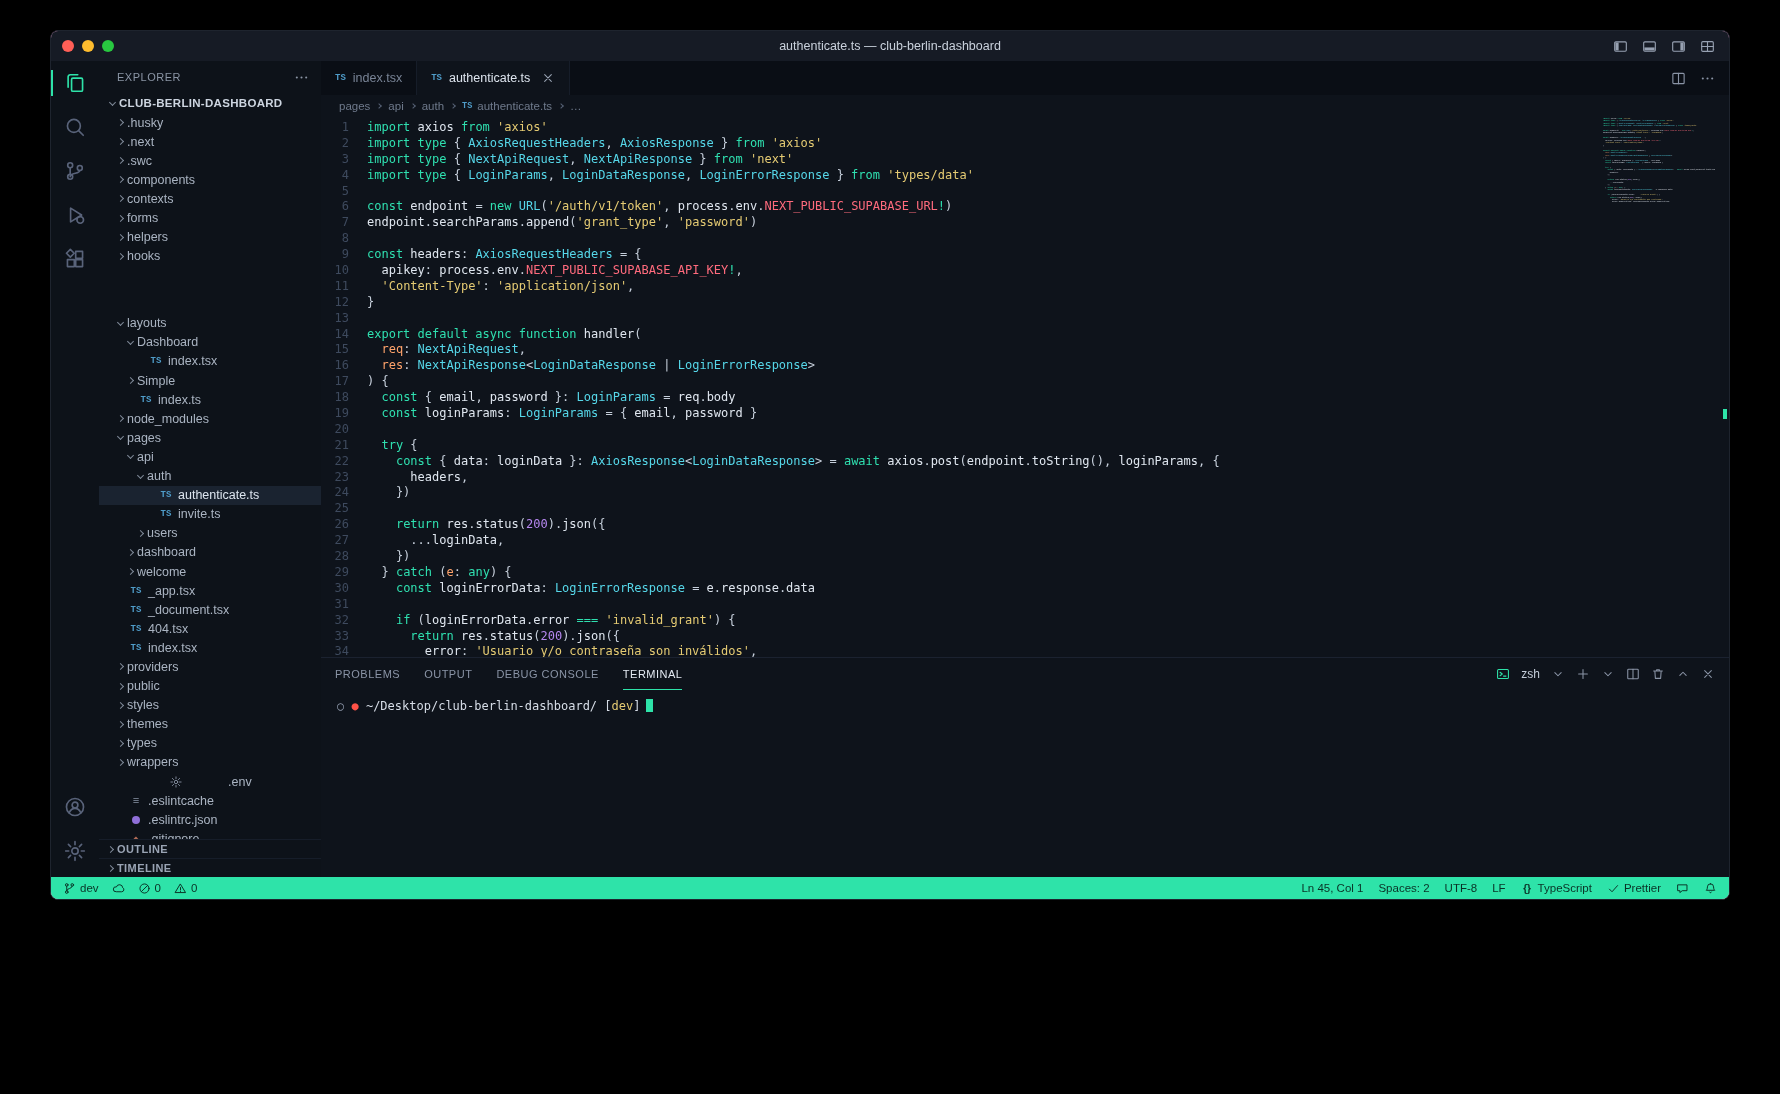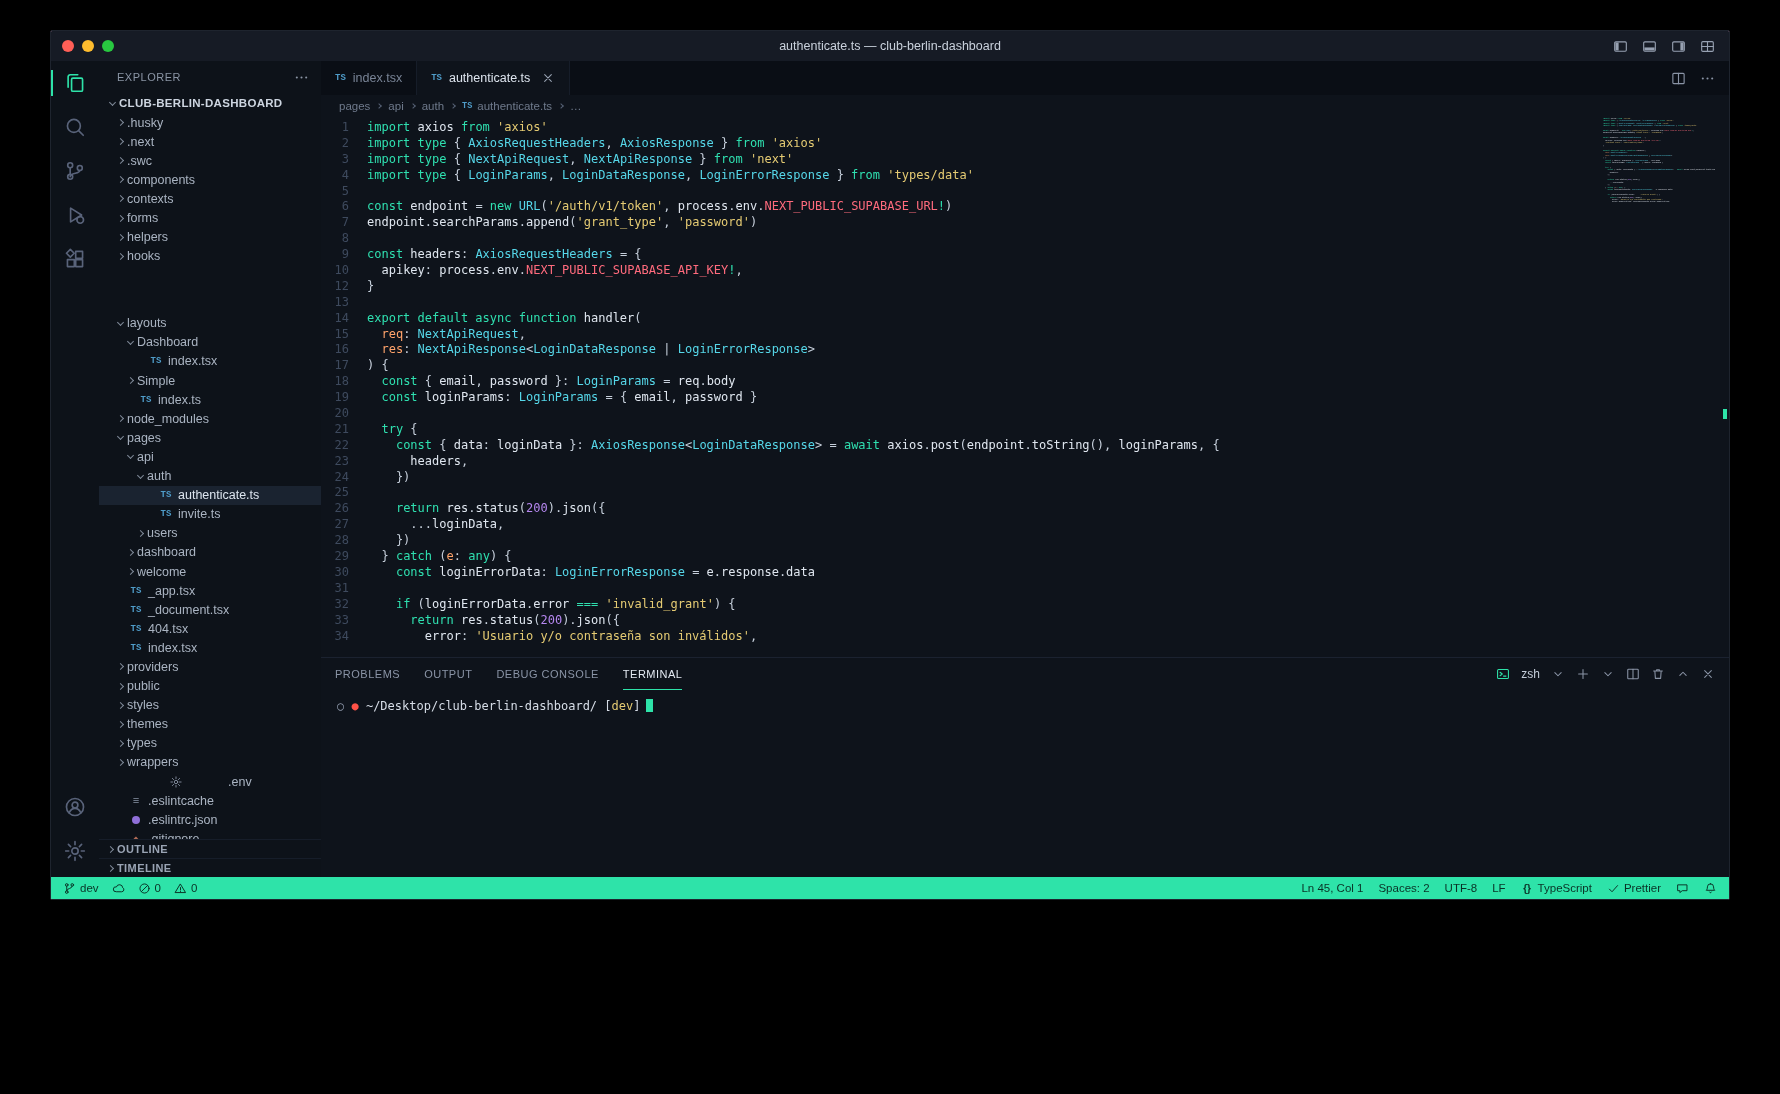--- a/index.html
+++ b/index.html
@@ -1,19 +1,19 @@
 <!DOCTYPE html>
 <html><head>
 <meta charset="utf-8">
 <style>
   * { margin:0; padding:0; box-sizing:border-box; }
   html,body { width:1780px; height:1094px; background:#000; overflow:hidden;
               font-family:"Liberation Sans", sans-serif; }
   .window { position:absolute; left:50px; top:30px; width:1680px; height:870px;
-            background:#f9a8d4; border:1px solid #1e242e; border-radius:2px; overflow:hidden;
+            background:#f9a8d4; border:1px solid #1e242e; border-radius:8px; overflow:hidden;
             display:flex; flex-direction:column; box-shadow:0 30px 80px rgba(0,0,0,.8); }
   
   .titlebar { height:30px; background:#161b25; display:flex; align-items:center; position:relative; flex:0 0 auto; }
   .traffic { display:flex; gap:8px; padding-left:11px; z-index:2; }
   .tl { width:12px; height:12px; border-radius:50%; display:inline-block; }
   .title { position:absolute; left:0; right:0; text-align:center; font-size:12.5px; color:#c9d1dc; }
   .titlebar-right { margin-left:auto; display:flex; gap:14px; padding-right:14px; color:#97a1b2; z-index:2; }
   .titlebar-right .icon { width:15px; height:15px; }
   
   .main { flex:1; display:flex; min-height:0; }
@@ -533,20 +533,21 @@
             <div class="code-line"><span class="ln">1</span><span class="lc"><span class="tok-k">import </span><span class="tok-v">axios </span><span class="tok-k">from </span><span class="tok-s">'axios'</span></span></div>
             <div class="code-line"><span class="ln">2</span><span class="lc"><span class="tok-k">import type </span><span class="tok-d">{ </span><span class="tok-t">AxiosRequestHeaders</span><span class="tok-d">, </span><span class="tok-t">AxiosResponse</span><span class="tok-d"> } </span><span class="tok-k">from </span><span class="tok-s">'axios'</span></span></div>
             <div class="code-line"><span class="ln">3</span><span class="lc"><span class="tok-k">import type </span><span class="tok-d">{ </span><span class="tok-t">NextApiRequest</span><span class="tok-d">, </span><span class="tok-t">NextApiResponse</span><span class="tok-d"> } </span><span class="tok-k">from </span><span class="tok-s">'next'</span></span></div>
             <div class="code-line"><span class="ln">4</span><span class="lc"><span class="tok-k">import type </span><span class="tok-d">{ </span><span class="tok-t">LoginParams</span><span class="tok-d">, </span><span class="tok-t">LoginDataResponse</span><span class="tok-d">, </span><span class="tok-t">LoginErrorResponse</span><span class="tok-d"> } </span><span class="tok-k">from </span><span class="tok-s">'types/data'</span></span></div>
             <div class="code-line"><span class="ln">5</span><span class="lc"></span></div>
             <div class="code-line"><span class="ln">6</span><span class="lc"><span class="tok-k">const </span><span class="tok-v">endpoint</span><span class="tok-d"> = </span><span class="tok-k">new </span><span class="tok-t">URL</span><span class="tok-d">(</span><span class="tok-s">'/auth/v1/token'</span><span class="tok-d">, </span><span class="tok-v">process</span><span class="tok-d">.</span><span class="tok-v">env</span><span class="tok-d">.</span><span class="tok-c">NEXT_PUBLIC_SUPABASE_URL</span><span class="tok-k">!</span><span class="tok-d">)</span></span></div>
             <div class="code-line"><span class="ln">7</span><span class="lc"><span class="tok-v">endpoint</span><span class="tok-d">.</span><span class="tok-v">searchParams</span><span class="tok-d">.</span><span class="tok-f">append</span><span class="tok-d">(</span><span class="tok-s">'grant_type'</span><span class="tok-d">, </span><span class="tok-s">'password'</span><span class="tok-d">)</span></span></div>
             <div class="code-line"><span class="ln">8</span><span class="lc"></span></div>
             <div class="code-line"><span class="ln">9</span><span class="lc"><span class="tok-k">const </span><span class="tok-v">headers</span><span class="tok-d">: </span><span class="tok-t">AxiosRequestHeaders</span><span class="tok-d"> = {</span></span></div>
             <div class="code-line"><span class="ln">10</span><span class="lc"><span class="tok-d">  </span><span class="tok-v">apikey</span><span class="tok-d">: </span><span class="tok-v">process</span><span class="tok-d">.</span><span class="tok-v">env</span><span class="tok-d">.</span><span class="tok-c">NEXT_PUBLIC_SUPABASE_API_KEY</span><span class="tok-k">!</span><span class="tok-d">,</span></span></div>
+            <div class="code-line"><span class="ln">11</span><span class="lc"><span class="tok-d">  </span><span class="tok-s">'Content-Type'</span><span class="tok-d">: </span><span class="tok-s">'application/json'</span><span class="tok-d">,</span></span></div>
             <div class="code-line"><span class="ln">12</span><span class="lc"><span class="tok-d">}</span></span></div>
             <div class="code-line"><span class="ln">13</span><span class="lc"></span></div>
             <div class="code-line"><span class="ln">14</span><span class="lc"><span class="tok-k">export default async function </span><span class="tok-f">handler</span><span class="tok-d">(</span></span></div>
             <div class="code-line"><span class="ln">15</span><span class="lc"><span class="tok-d">  </span><span class="tok-o">req</span><span class="tok-d">: </span><span class="tok-t">NextApiRequest</span><span class="tok-d">,</span></span></div>
             <div class="code-line"><span class="ln">16</span><span class="lc"><span class="tok-d">  </span><span class="tok-o">res</span><span class="tok-d">: </span><span class="tok-t">NextApiResponse</span><span class="tok-d">&lt;</span><span class="tok-t">LoginDataResponse</span><span class="tok-d"> | </span><span class="tok-t">LoginErrorResponse</span><span class="tok-d">&gt;</span></span></div>
             <div class="code-line"><span class="ln">17</span><span class="lc"><span class="tok-d">) {</span></span></div>
             <div class="code-line"><span class="ln">18</span><span class="lc"><span class="tok-d">  </span><span class="tok-k">const </span><span class="tok-d">{ </span><span class="tok-v">email</span><span class="tok-d">, </span><span class="tok-v">password</span><span class="tok-d"> }: </span><span class="tok-t">LoginParams</span><span class="tok-d"> = </span><span class="tok-v">req</span><span class="tok-d">.</span><span class="tok-v">body</span></span></div>
             <div class="code-line"><span class="ln">19</span><span class="lc"><span class="tok-d">  </span><span class="tok-k">const </span><span class="tok-v">loginParams</span><span class="tok-d">: </span><span class="tok-t">LoginParams</span><span class="tok-d"> = { </span><span class="tok-v">email</span><span class="tok-d">, </span><span class="tok-v">password</span><span class="tok-d"> }</span></span></div>
             <div class="code-line"><span class="ln">20</span><span class="lc"></span></div>
             <div class="code-line"><span class="ln">21</span><span class="lc"><span class="tok-d">  </span><span class="tok-k">try </span><span class="tok-d">{</span></span></div>

